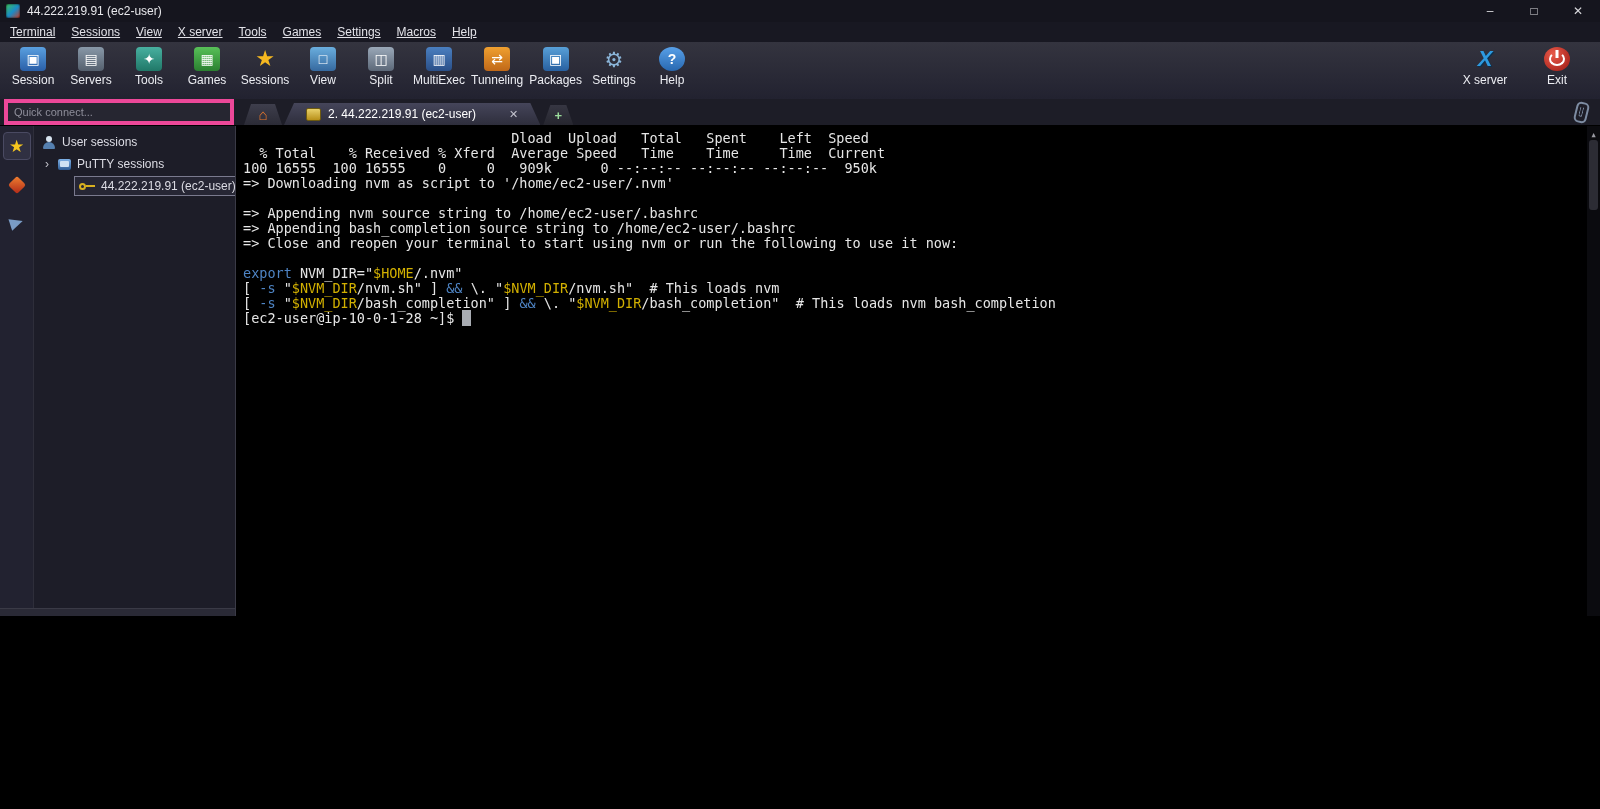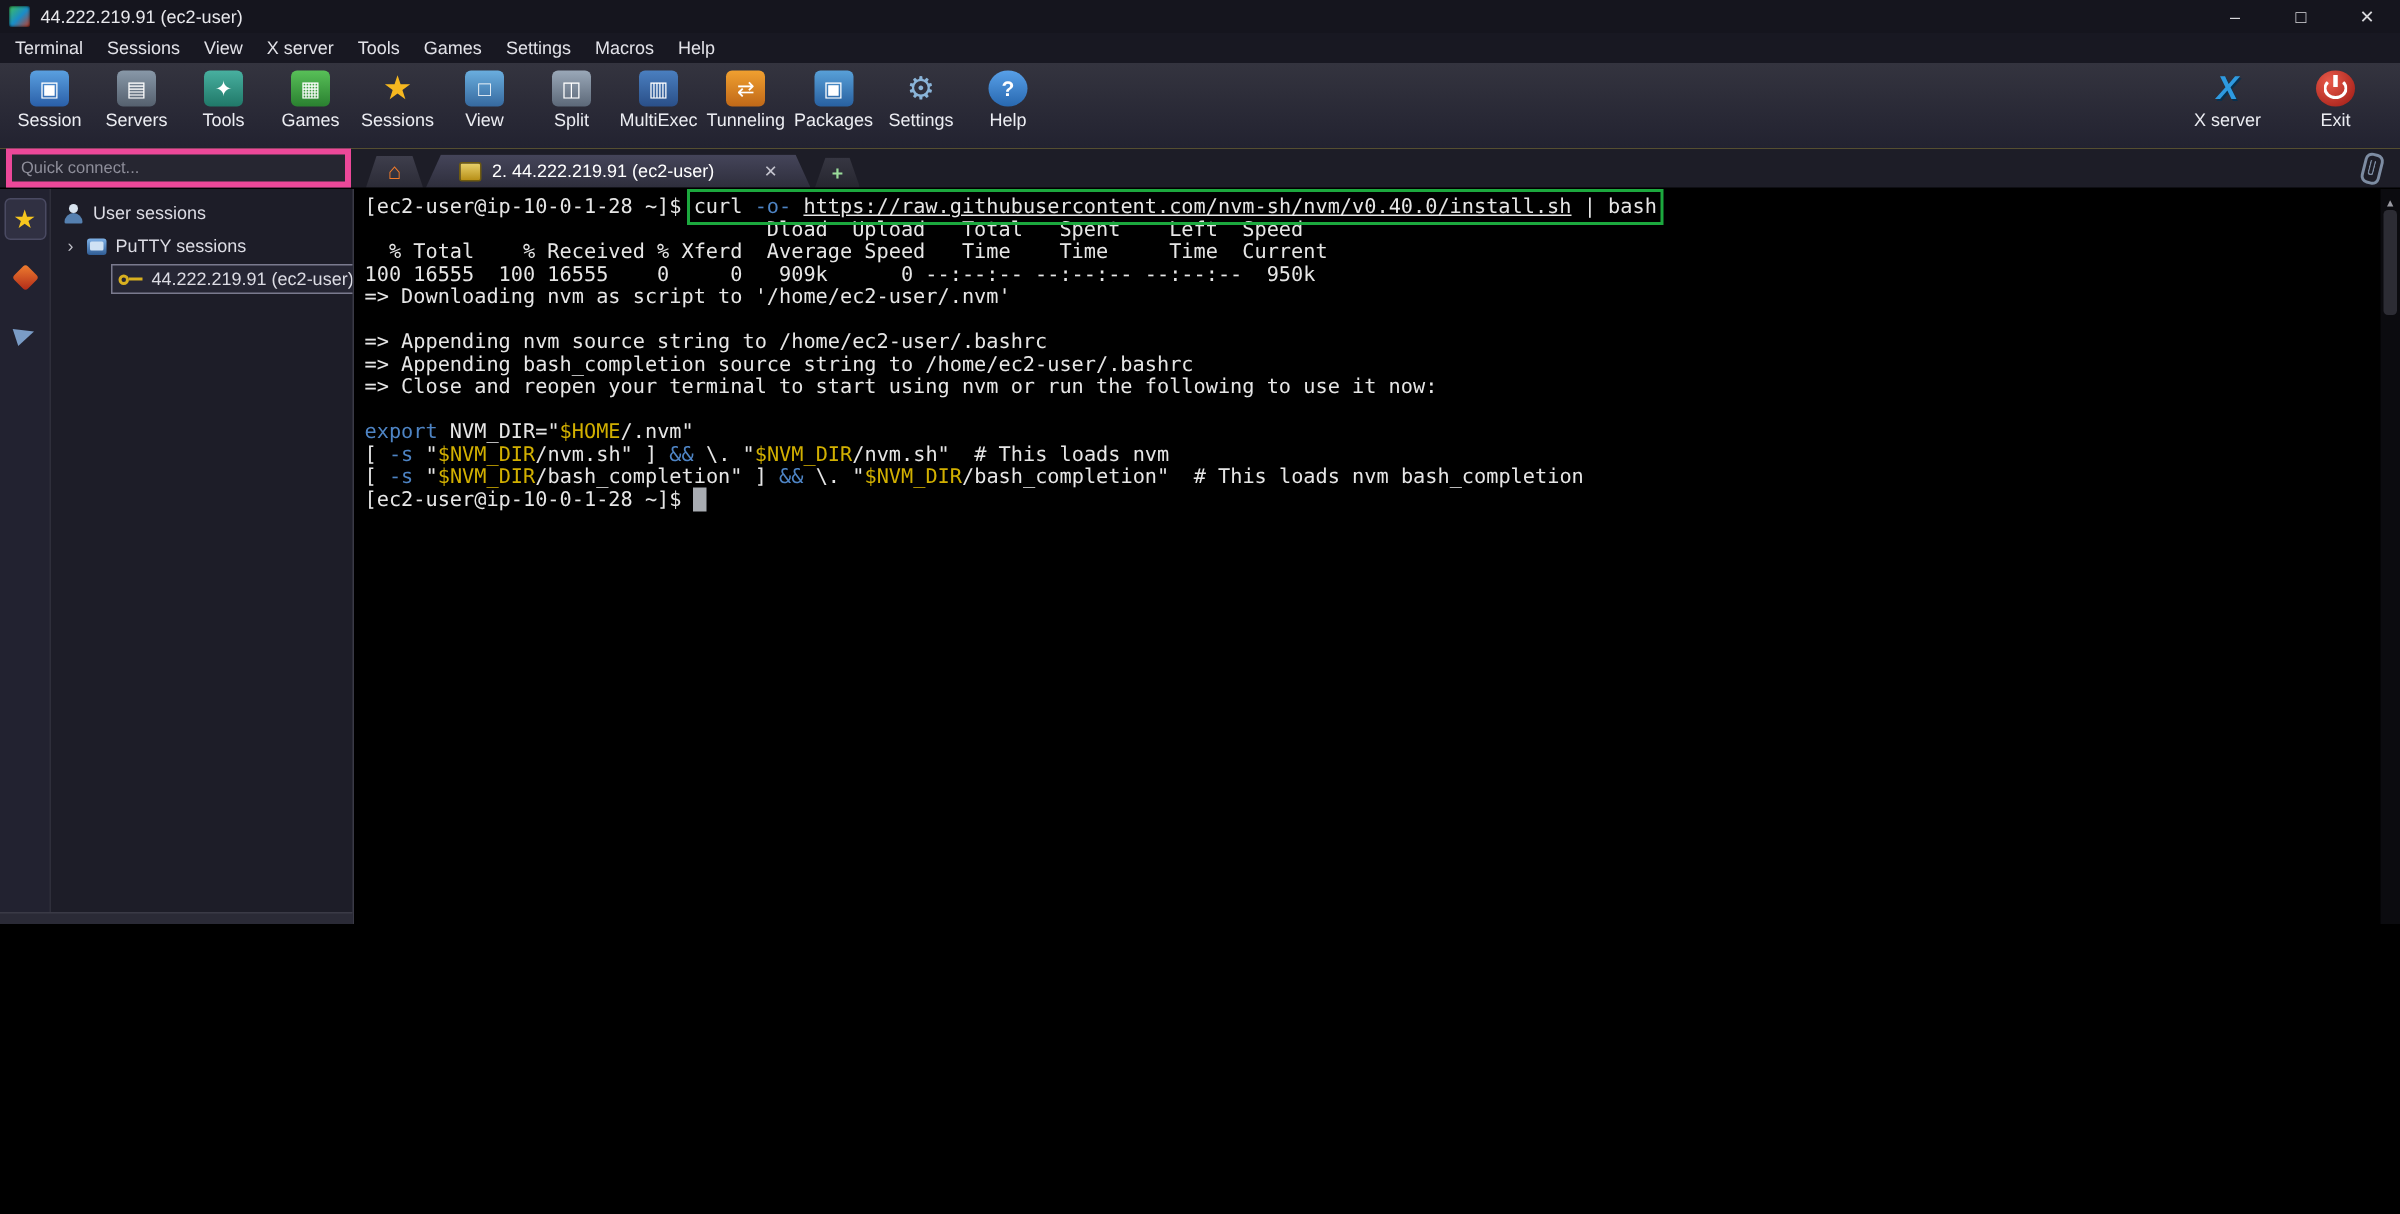--- a/index.html
+++ b/index.html
@@ -1,32 +1,32 @@
 <!DOCTYPE html>
 <html style="--hl: #1ca83e; --blue: #4e84c4; --yellow: #d2b000; --fg: #e6e6e6;"><head>
 <meta charset="utf-8">
 <style>
   html,body{margin:0;padding:0;}
   body{
     width:1600px;height:809px;overflow:hidden;background:#000;
     font-family:"Liberation Sans",sans-serif;-webkit-user-select:none;user-select:none;
     --hl:#1ca83e;--blue:#4e84c4;--yellow:#d2b000;--fg:#e6e6e6;
   }
-  .window{width:1600px;height:616px;display:flex;flex-direction:column;background:#fde047;}
+  .window{width:1600px;height:616px;display:flex;flex-direction:column;background:#ef4444;}
 
   
   .titlebar{height:22px;background:#15151e;display:flex;align-items:center;color:#e8e8ec;font-size:12px;flex:0 0 auto;}
   .app-icon{width:14px;height:14px;margin:0 7px 0 6px;border-radius:2px;
     background:linear-gradient(135deg,#3ec05c 0%,#1a8cc8 52%,#c83a22 100%);box-shadow:inset 0 0 2px #000;}
   .win-title{flex:1;}
   .win-controls{display:flex;height:100%;}
   .winbtn{width:44px;height:100%;display:flex;align-items:center;justify-content:center;color:#d8d8dc;font-size:12px;}
 
   
-  .menubar{height:20px;background:#181822;display:flex;align-items:center;color:#e2e2e8;font-size:12px;padding-left:2px;flex:0 0 auto;}
+  .menubar{height:20px;background:#181822;display:flex;align-items:center;color:#e2e2e8;font-size:12px;padding-left:2px;flex:0 0 auto;text-decoration:underline;}
   .menu-item{padding:0 8px;height:100%;display:flex;align-items:center;cursor:default;}
 
   
   .toolbar{height:54px;background:linear-gradient(#34343f,#222230);display:flex;align-items:flex-start;padding:3px 4px 0 4px;flex:0 0 auto;}
   .toolbar-left{display:flex;}
   .toolbar-right{margin-left:auto;display:flex;gap:14px;padding-right:10px;}
   .tb-item{min-width:52px;padding:2px 3px 0 3px;display:flex;flex-direction:column;align-items:center;gap:2px;border-radius:3px;}
   .tb-icon{width:26px;height:24px;border-radius:4px;display:flex;align-items:center;justify-content:center;
     color:#fff;font-size:14px;line-height:1;}
   .tb-label{font-size:12px;color:#ecedf2;white-space:nowrap;}
@@ -243,21 +243,20 @@
               <span>44.222.219.91 (ec2-user)</span>
             </span>
           </div>
         </div>
       </div>
       <div class="side-footer"></div>
     </div>
 
     <div class="terminal">
       <div id="terminal-lines">
-          <div class="tline"><span class="c-fg">[ec2-user@ip-10-0-1-28 ~]$ </span><span class="hlbox"><span class="c-fg">curl </span><span class="c-blue">-o-</span><span class="c-fg"> </span><span class="c-url">https://raw.githubusercontent.com/nvm-sh/nvm/v0.40.0/install.sh</span><span class="c-fg"> | bash</span></span></div>
           <div class="tline"><span class="c-fg">                                 Dload  Upload   Total   Spent    Left  Speed</span></div>
           <div class="tline"><span class="c-fg">  % Total    % Received % Xferd  Average Speed   Time    Time     Time  Current</span></div>
           <div class="tline"><span class="c-fg">100 16555  100 16555    0     0   909k      0 --:--:-- --:--:-- --:--:--  950k</span></div>
           <div class="tline"><span class="c-fg">=&gt; Downloading nvm as script to '/home/ec2-user/.nvm'</span></div>
           <div class="tline">&nbsp;</div>
           <div class="tline"><span class="c-fg">=&gt; Appending nvm source string to /home/ec2-user/.bashrc</span></div>
           <div class="tline"><span class="c-fg">=&gt; Appending bash_completion source string to /home/ec2-user/.bashrc</span></div>
           <div class="tline"><span class="c-fg">=&gt; Close and reopen your terminal to start using nvm or run the following to use it now:</span></div>
           <div class="tline">&nbsp;</div>
           <div class="tline"><span class="c-blue">export</span><span class="c-fg"> NVM_DIR="</span><span class="c-yellow">$HOME</span><span class="c-fg">/.nvm"</span></div>

